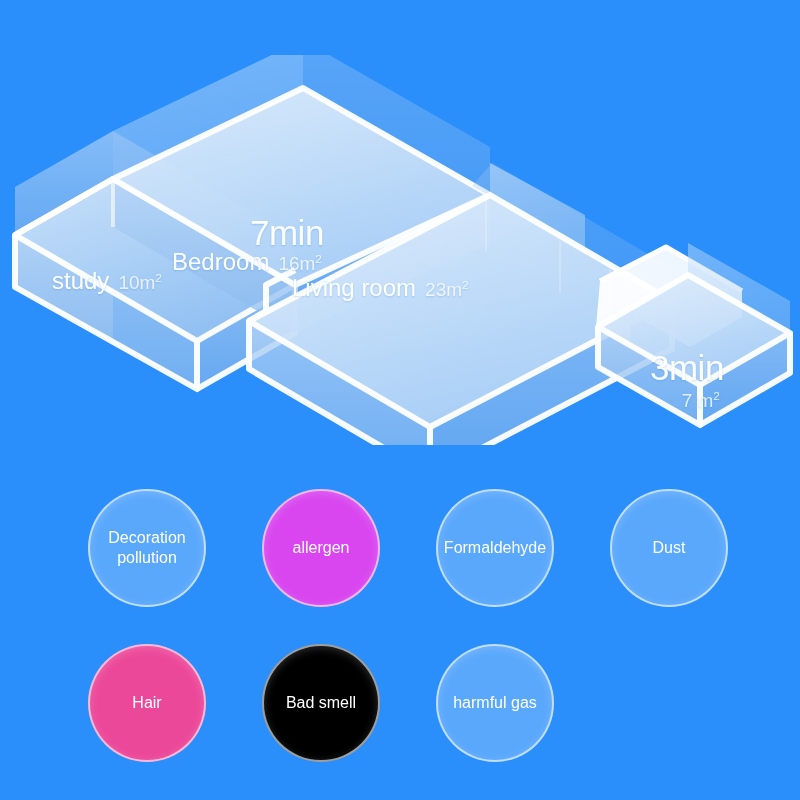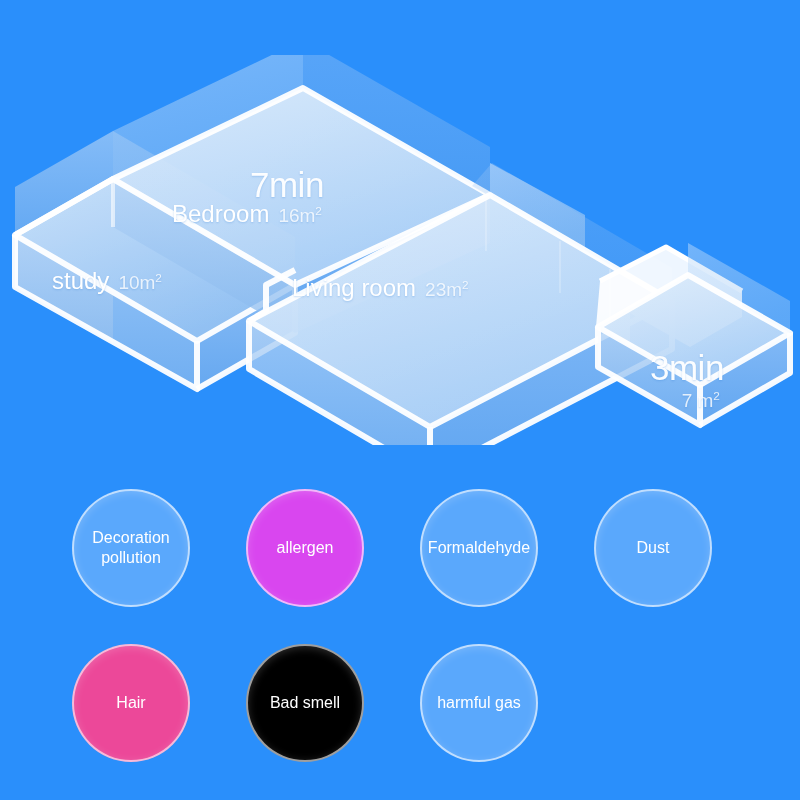--- a/index.html
+++ b/index.html
@@ -71,31 +71,31 @@
   .room-area sup {
     font-size: 0.62em;
     vertical-align: super;
     line-height: 0;
   }
 
   
   #label-study       { left: 52px;  top: 214px; }
   #label-study .room-time   { margin-left: 40px; }
   #label-bedroom     { left: 172px; top: 112px; }
-  #label-bedroom .room-time { margin-left: 78px; }
+  #label-bedroom .room-time { margin-left: 78px; margin-top: 48px; }
   #label-living      { left: 292px; top: 221px; }
   #label-living .room-time  { margin-left: 102px; }
   #label-small       { left: 650px; top: 295px; }
   #label-small .room-time   { margin-left: 0px; }
   #label-small .room-nameline { justify-content: flex-end; margin-top: 6px; margin-right: 4px;}
 
   
   #bubble-grid {
     position: absolute;
-    left: 44px;
+    left: 60px;
     top: 470px;
     width: 690px;
     height: 300px;
     display: grid;
     grid-template-columns: repeat(4, 174px);
     grid-template-rows: repeat(2, 155px);
     justify-items: center;
     align-items: center;
   }
   .bubble {

